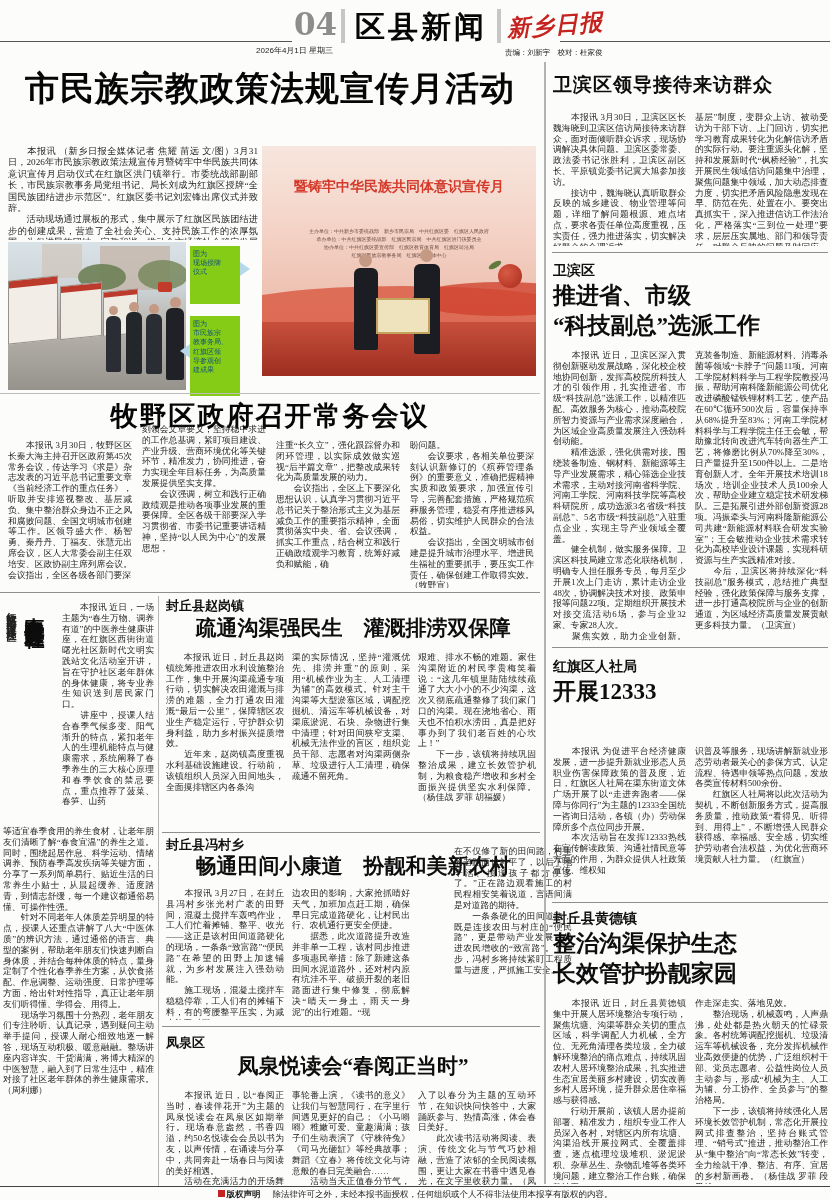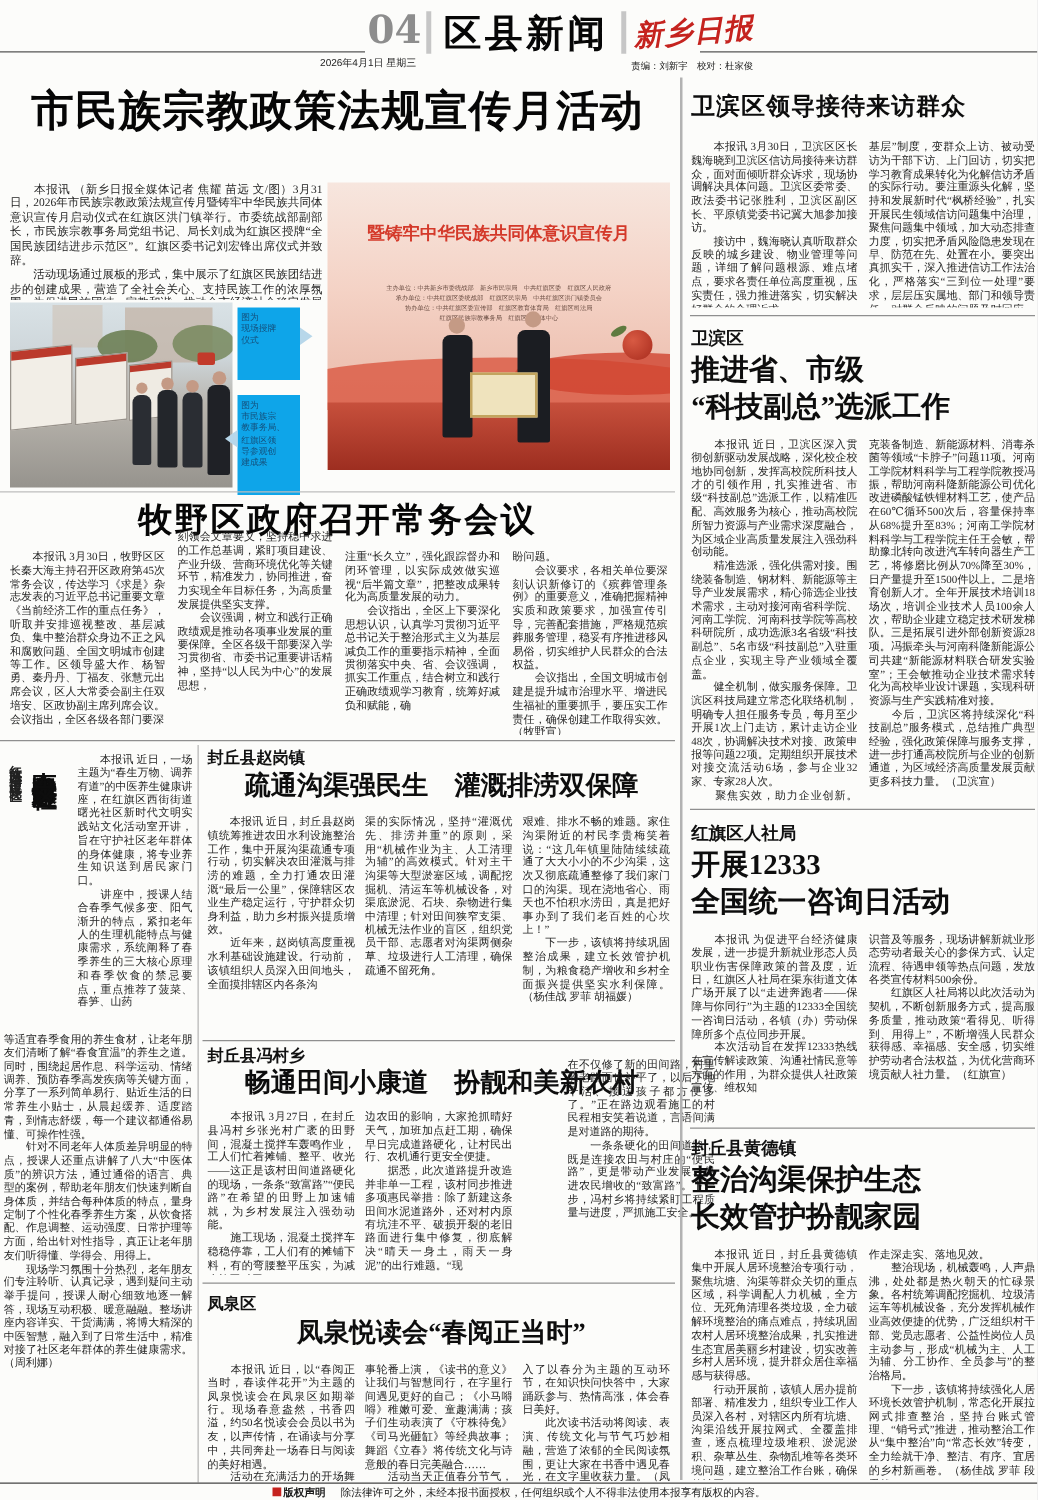--- a/index.html
+++ b/index.html
@@ -9,21 +9,21 @@
   .rule{position:absolute;background:#8f8f8f;}
   .col{position:absolute;font-size:8.8px;line-height:10.8px;text-align:justify;
        white-space:pre-wrap;overflow:hidden;color:#1f1f1f;}
   .lead-body{font-size:9.2px;line-height:11.4px;}
   .h-sans{position:absolute;font-weight:900;color:#060606;
           font-family:"Liberation Sans","DejaVu Sans",sans-serif;}
   .h-serif{position:absolute;font-weight:bold;color:#0d0d0d;
            font-family:"Liberation Serif","DejaVu Serif",serif;}
   .kicker{position:absolute;font-weight:bold;font-size:13px;color:#111;}
   .vtext{writing-mode:vertical-rl;}
-  .caption{position:absolute;background:#0ea5e9;color:#14507c;font-size:7px;line-height:9.2px;
+  .caption{position:absolute;background:#84cc16;color:#14507c;font-size:7px;line-height:9.2px;
            padding:4px 3px;text-align:justify;white-space:pre-wrap;overflow:hidden;}
   .tri{position:absolute;width:0;height:0;}
   .sil{position:absolute;background:#1b1d22;border-radius:6px 6px 2px 2px;}
   .head{position:absolute;background:#c49a85;border-radius:50%;}
 </style>
 </head>
 <body>
 
 <div id="page">
 
@@ -162,21 +162,20 @@
   <div class="col" style="left:553px;top:350px;width:133px;height:292px;">　　本报讯 近日，卫滨区深入贯彻创新驱动发展战略，深化校企校地协同创新，发挥高校院所科技人才的引领作用，扎实推进省、市级“科技副总”选派工作，以精准匹配、高效服务为核心，推动高校院所智力资源与产业需求深度融合，为区域企业高质量发展注入强劲科创动能。
 　　精准选派，强化供需对接。围绕装备制造、钢材料、新能源等主导产业发展需求，精心筛选企业技术需求，主动对接河南省科学院、河南工学院、河南科技学院等高校科研院所，成功选派3名省级“科技副总”、5名市级“科技副总”入驻重点企业，实现主导产业领域全覆盖。
 　　健全机制，做实服务保障。卫滨区科技局建立常态化联络机制，明确专人担任服务专员，每月至少开展1次上门走访，累计走访企业48次，协调解决技术对接、政策申报等问题22项。定期组织开展技术对接交流活动6场，参与企业32家、专家28人次。
 　　聚焦实效，助力企业创新。2025年，“科技副总”围绕企业技术创新、产品升级、人才培养等核心需求，开展了一系列卓有成效的服务工作。一是帮助企业解决技术难题42项。其中，攻</div>
   <div class="col" style="left:695px;top:350px;width:133px;height:292px;">克装备制造、新能源材料、消毒杀菌等领域“卡脖子”问题11项。河南工学院材料科学与工程学院教授冯振，帮助河南科隆新能源公司优化改进磷酸锰铁锂材料工艺，使产品在60℃循环500次后，容量保持率从68%提升至83%；河南工学院材料科学与工程学院主任王会敏，帮助豫北转向改进汽车转向器生产工艺，将修磨比例从70%降至30%，日产量提升至1500件以上。二是培育创新人才。全年开展技术培训18场次，培训企业技术人员100余人次，帮助企业建立稳定技术研发梯队。三是拓展引进外部创新资源28项。冯振牵头与河南科隆新能源公司共建“新能源材料联合研发实验室”；王会敏推动企业技术需求转化为高校毕业设计课题，实现科研资源与生产实践精准对接。
 　　今后，卫滨区将持续深化“科技副总”服务模式，总结推广典型经验，强化政策保障与服务支撑，进一步打通高校院所与企业的创新通道，为区域经济高质量发展贡献更多科技力量。（卫滨宣）</div>
   <div class="rule" style="left:552px;top:647px;width:276px;height:1px;"></div>
 
   <div class="kicker" style="left:553px;top:658px;font-size:14px;">红旗区人社局</div>
   <div class="h-serif" style="left:553px;top:676px;font-size:23px;">开展12333</div>
-  <div class="h-serif" style="left:553px;top:706px;font-size:23px;">全国统一咨询日活动</div>
   <div class="col" style="left:553px;top:746px;width:133px;height:150px;">　　本报讯 为促进平台经济健康发展，进一步提升新就业形态人员职业伤害保障政策的普及度，近日，红旗区人社局在渠东街道文体广场开展了以“走进奔跑者——保障与你同行”为主题的12333全国统一咨询日活动，各镇（办）劳动保障所多个点位同步开展。
 　　本次活动旨在发挥12333热线在宣传解读政策、沟通社情民意等方面的作用，为群众提供人社政策宣传、维权知</div>
   <div class="col" style="left:695px;top:746px;width:133px;height:150px;">识普及等服务，现场讲解新就业形态劳动者最关心的参保方式、认定流程、待遇申领等热点问题，发放各类宣传材料500余份。
 　　红旗区人社局将以此次活动为契机，不断创新服务方式，提高服务质量，推动政策“看得见、听得到、用得上”，不断增强人民群众获得感、幸福感、安全感，切实维护劳动者合法权益，为优化营商环境贡献人社力量。（红旗宣）</div>
   <div class="rule" style="left:552px;top:902px;width:276px;height:1px;"></div>
 
   <div class="kicker" style="left:553px;top:910px;font-size:14px;">封丘县黄德镇</div>
   <div class="h-serif" style="left:553px;top:928px;font-size:23px;">整治沟渠保护生态</div>
   <div class="h-serif" style="left:553px;top:958px;font-size:23px;">长效管护扮靓家园</div>
   <div class="col" style="left:553px;top:998px;width:133px;height:186px;">　　本报讯 近日，封丘县黄德镇集中开展人居环境整治专项行动，聚焦坑塘、沟渠等群众关切的重点区域，科学调配人力机械，全方位、无死角清理各类垃圾，全力破解环境整治的痛点难点，持续巩固农村人居环境整治成果，扎实推进生态宜居美丽乡村建设，切实改善乡村人居环境，提升群众居住幸福感与获得感。

